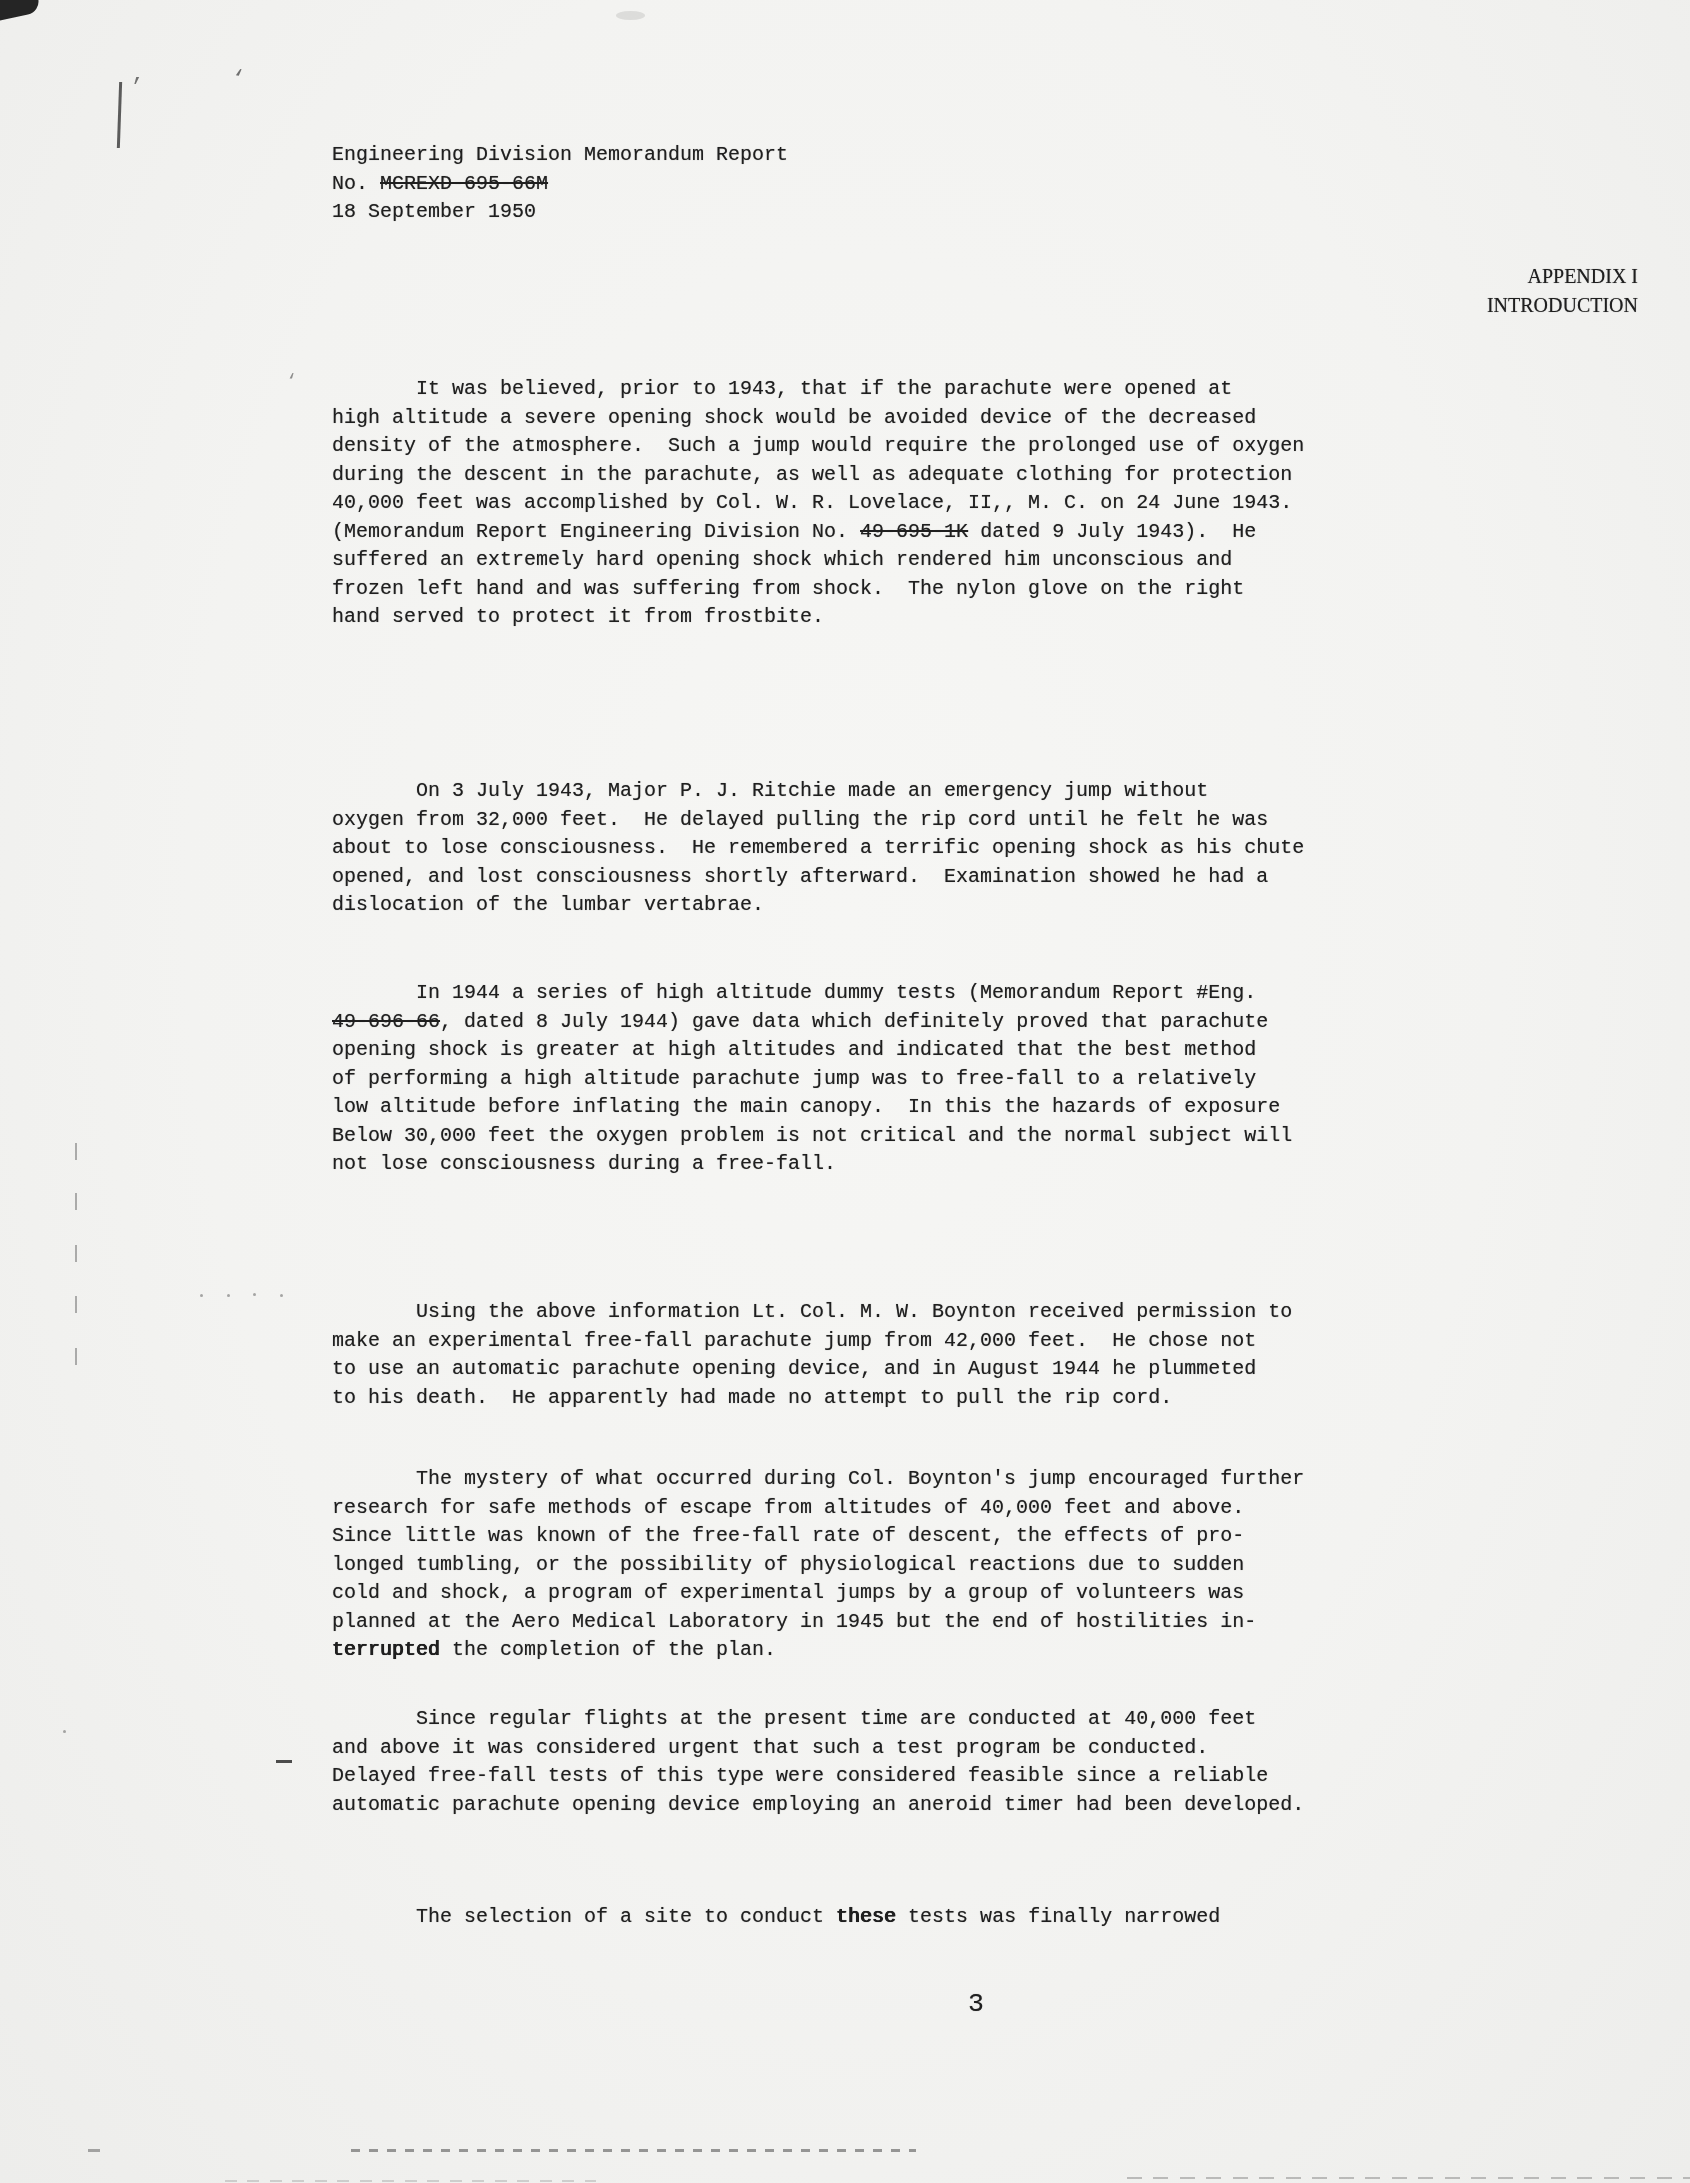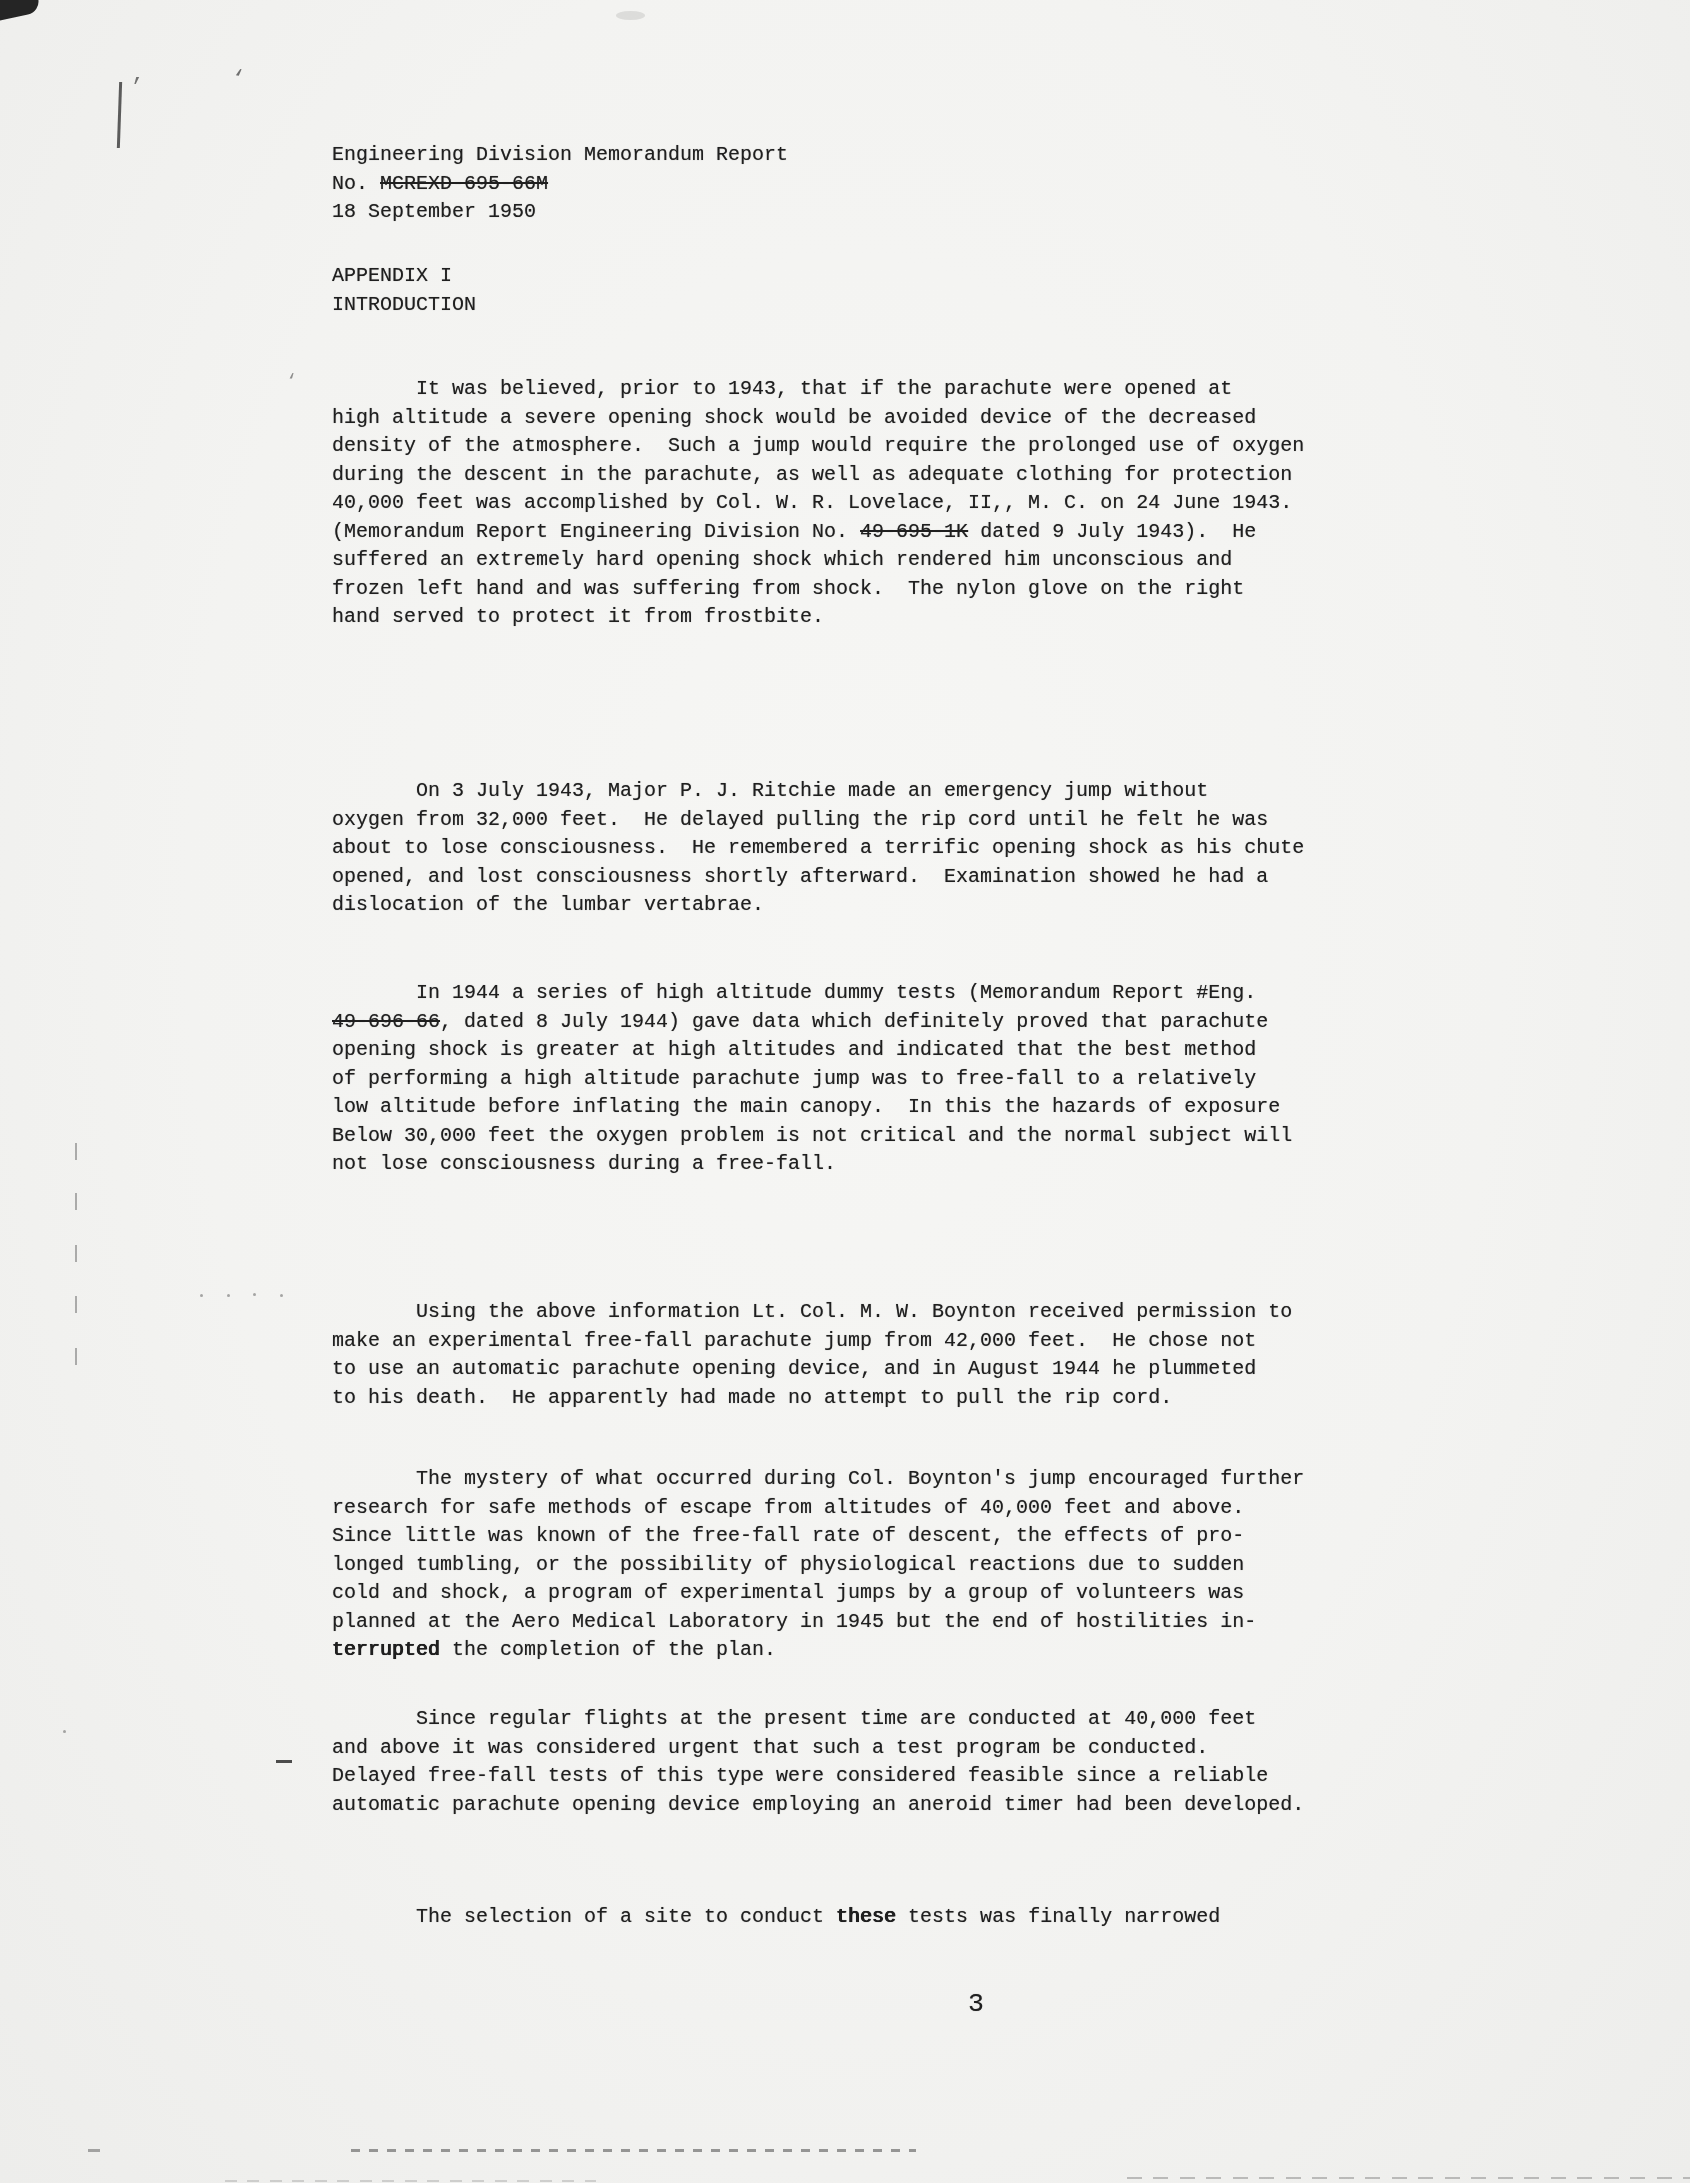--- a/index.html
+++ b/index.html
@@ -21,21 +21,21 @@
     left:332px;
     width:1306px;
     font-size:20px;
     line-height:28.5px;
   }
   .tline {
     white-space:pre;
     height:28.5px;
     text-shadow:0 0 0.8px rgba(25,25,25,0.55);
   }
-  .centered .tline, .centered { text-align:left; }
+  .centered .tline, .centered { text-align:right;font-family:Liberation Serif, serif; }
   .strike {
     text-decoration:line-through;
     text-decoration-thickness:2.3px;
   }
   .overstruck {
     text-shadow:0.6px 0 0 currentColor, -0.6px 0 0 currentColor, 0 0 0.8px rgba(25,25,25,0.6);
   }
   .page-number {
     position:absolute;
     left:323px; top:1990px;

